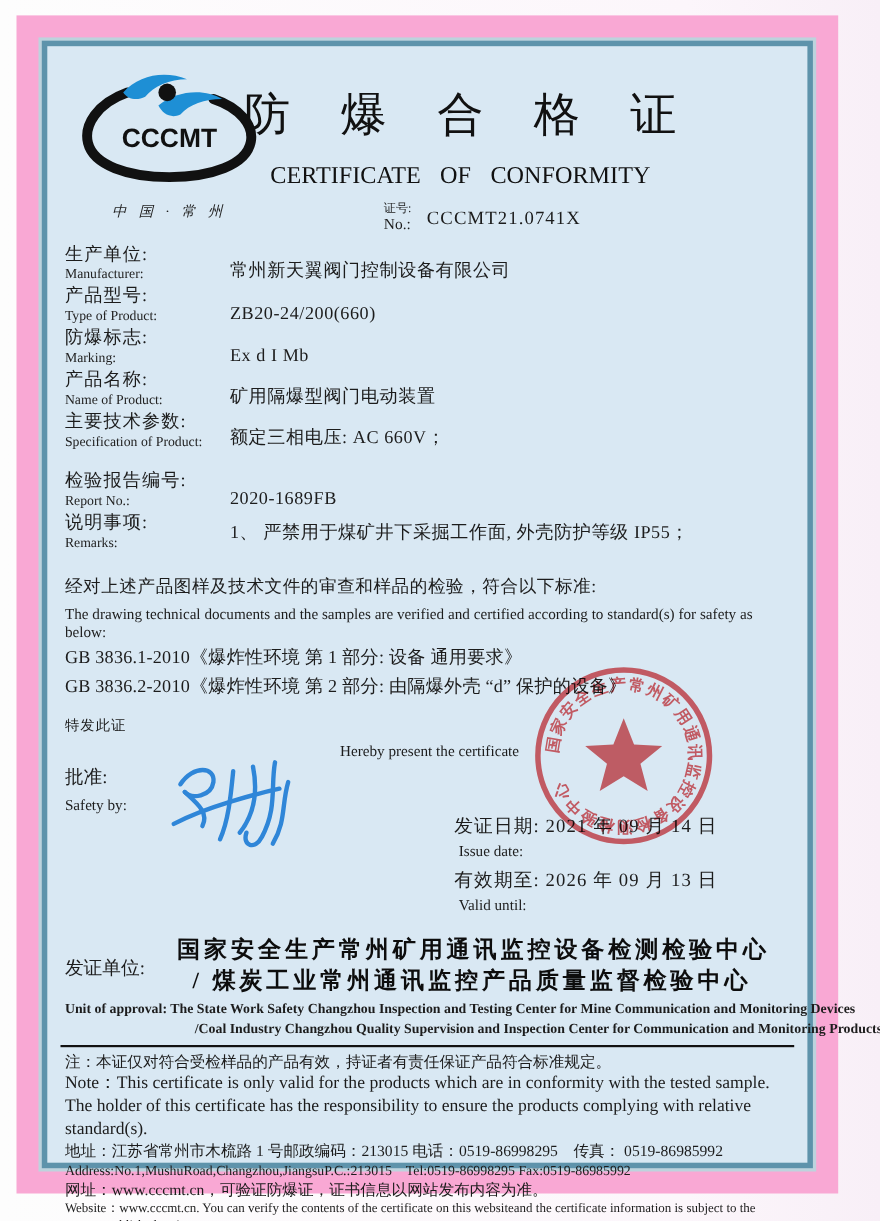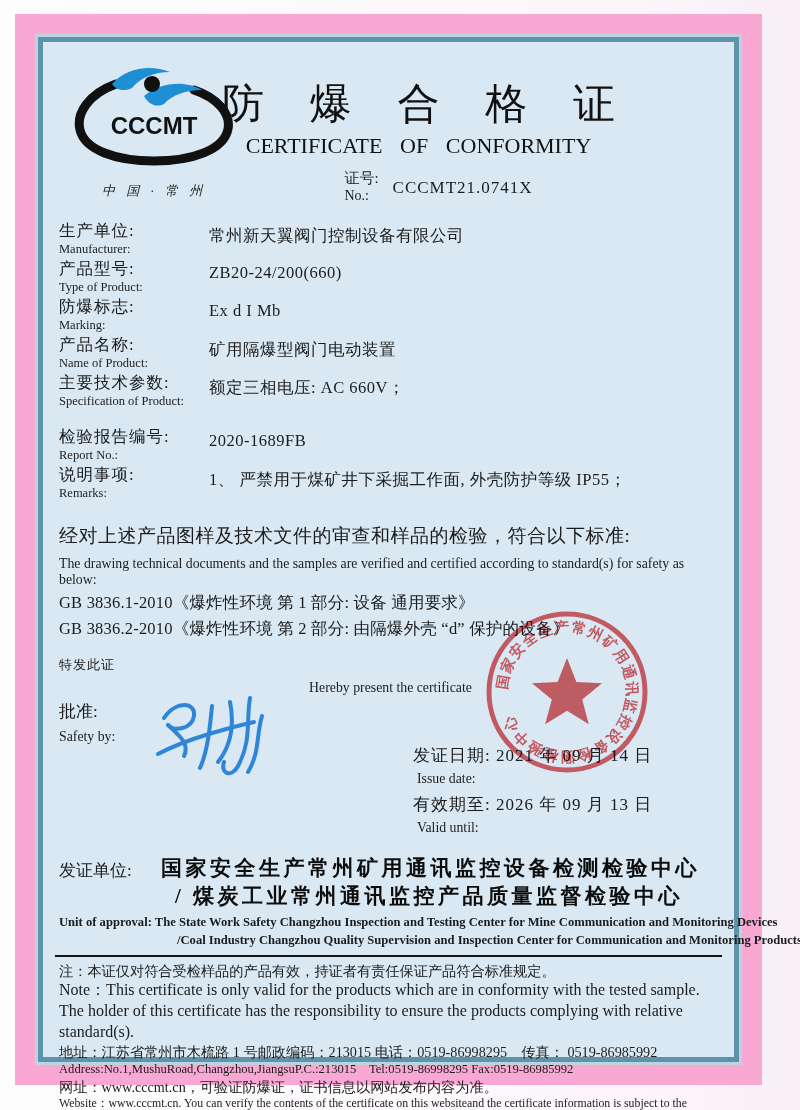--- a/index.html
+++ b/index.html
@@ -19,59 +19,59 @@
   .content { width:100%; height:100%; background:#d9e8f3; position:relative;
              padding:16px 12px 0 12px; }
 
   
   .header { position:relative; height:158px; }
   .logo-block { position:absolute; left:14px; top:4px; width:170px; text-align:center; }
   .logo-region { font-size:13px; letter-spacing:4px; color:#222; margin-top:4px; font-style:italic; }
   .title-wrap { text-align:center; padding-left:60px; }
   .cert-title { font-size:42px; letter-spacing:0.42em; text-indent:0.42em; color:#111;
                 font-weight:400; padding-top:18px; white-space:nowrap; }
-  .cert-subtitle { font-size:22px; word-spacing:0.55em; margin-top:1px; color:#111; }
+  .cert-subtitle { font-size:22px; word-spacing:0.55em; margin-top:14px; color:#111; }
   .certno-row { display:flex; justify-content:center; margin-top:10px; padding-left:40px; align-items:center; }
   .certno-labels { text-align:left; margin-right:14px; }
-  .certno-labels .cn { font-size:15px; }
+  .certno-labels .cn { font-size:11px; }
   .certno-labels .en { font-size:14px; }
   .certno-value { font-size:17px; letter-spacing:1px; padding-top:2px; }
 
   
   .fields { padding:4px 2px 0 4px; }
-  .frow { display:flex; align-items:flex-start; margin-bottom:1px; }
+  .frow { display:flex; align-items:flex-end; margin-bottom:1px; }
   .frow .lbl { width:150px; flex:0 0 150px; }
   .lbl .cn { font-size:16.5px; letter-spacing:1px; }
   .lbl .en { font-size:12.5px; color:#222; white-space:nowrap; }
   .frow .val { font-size:16.5px; padding-top:5px; letter-spacing:0.5px; }
   .frow.gap-top { margin-top:17px; }
   .val .vline { margin-bottom:6px; }
 
   
   .standards { margin-top:22px; padding:0 2px 0 4px; }
-  .standards .cn-intro { font-size:19px; letter-spacing:0.5px; }
+  .standards .cn-intro { font-size:16px; letter-spacing:0.5px; }
   .standards .en-intro { font-size:13.8px; margin-top:7px; }
   .standards .gb { font-size:16.5px; margin-top:4px; letter-spacing:0.2px; }
 
   
   .issue-section { position:relative; height:196px; margin-top:16px; padding-left:4px; }
   .present-cn { font-size:13px; letter-spacing:1px; }
   .present-en { font-size:13.8px; margin-top:6px;text-align:center; }
   .approve-cn { font-size:17px; margin-top:4px; }
   .approve-en { font-size:13.8px; margin-top:6px; }
   .signature { position:absolute; left:95px; top:36px; }
   .dates { position:absolute; left:358px; top:88px; }
   .dates .d-cn { font-size:17px; letter-spacing:1px; }
   .dates .d-en { font-size:13.8px; margin:4px 0 6px 4px; }
   .stamp { position:absolute; left:428px; top:-48px; width:168px; height:168px;
            mix-blend-mode:multiply; opacity:0.9; pointer-events:none; }
 
   
   .approval { padding:2px 0 0 4px; }
-  .appr-row1 { display:flex; align-items:flex-start; }
+  .appr-row1 { display:flex; align-items:center; }
   .appr-label { font-size:17px; flex:0 0 102px; padding-top:5px; }
   .appr-lines { font-weight:bold; color:#0d0d0d; }
   .appr-line1 { font-size:21px; letter-spacing:3.5px; white-space:nowrap; }
   .appr-line2 { font-size:21px; letter-spacing:3.5px; white-space:nowrap; padding-left:14px; }
   .appr-en1 { font-size:12.6px; font-weight:bold; margin-top:5px; white-space:nowrap; }
   .appr-en2 { font-size:12.6px; font-weight:bold; margin-top:3px; padding-left:118px; white-space:nowrap; }
   .divider { border:none; border-top:2.5px solid #111; margin:7px 0 5px 0; }
 
   
   .footer { padding:0 0 0 4px; }

